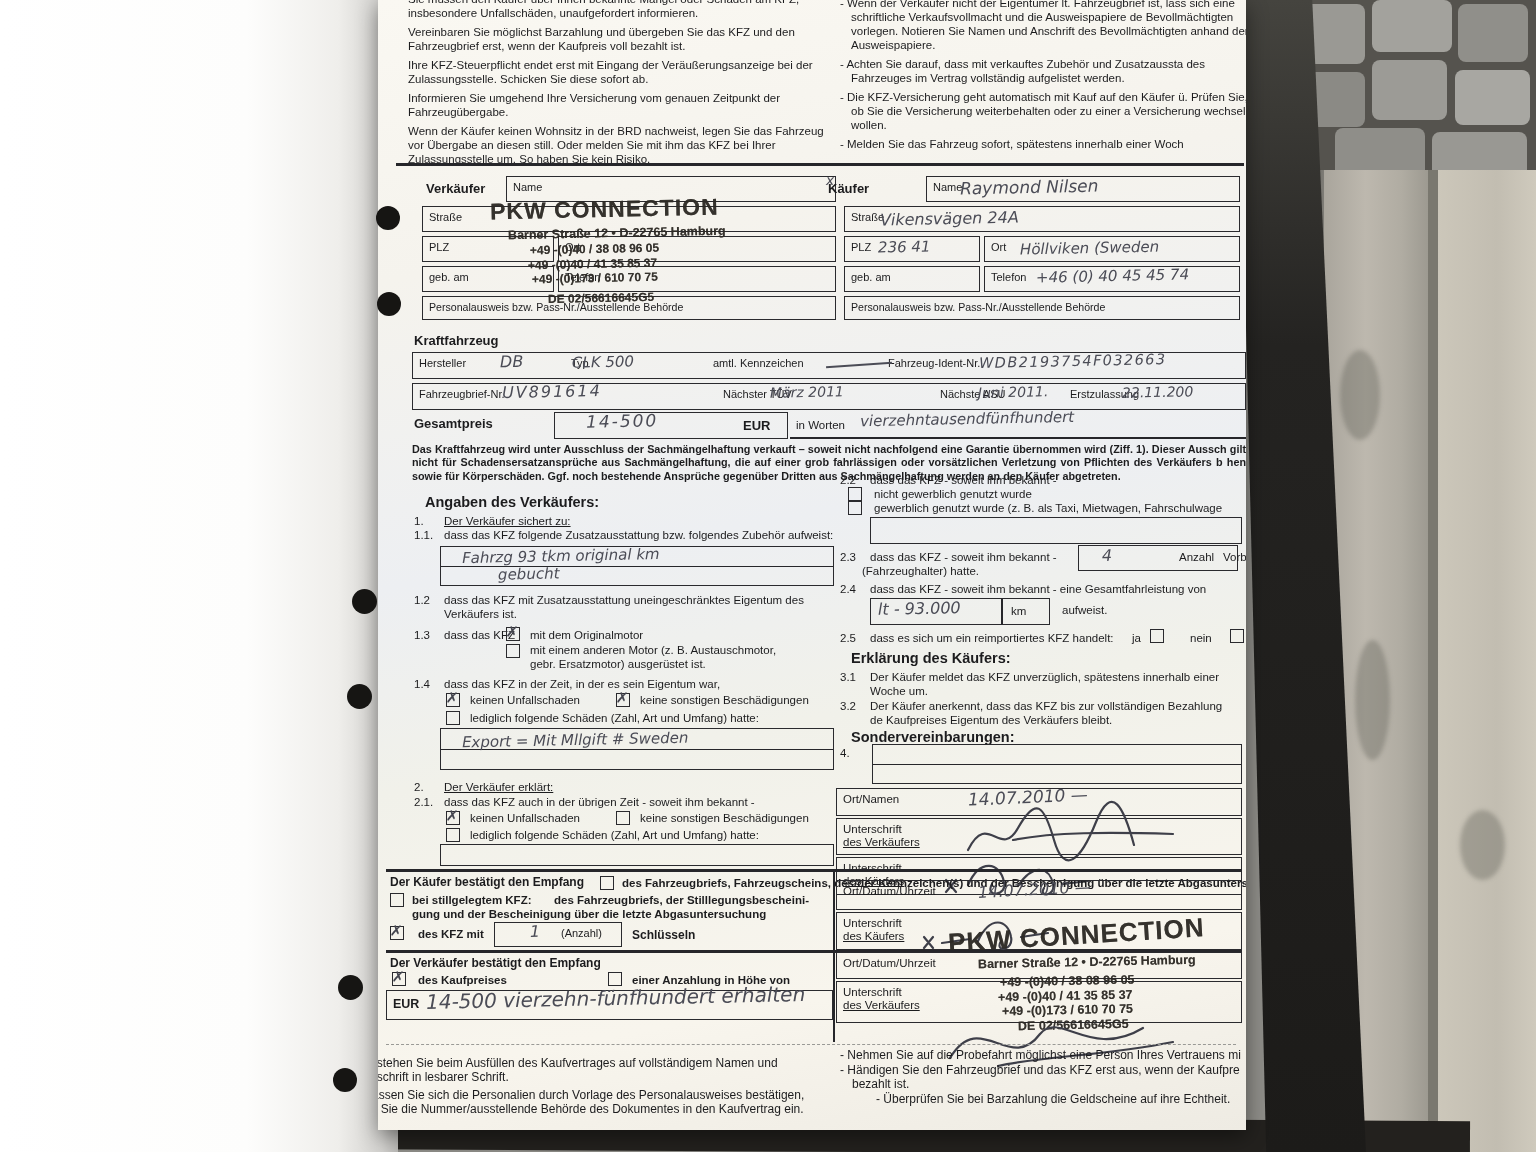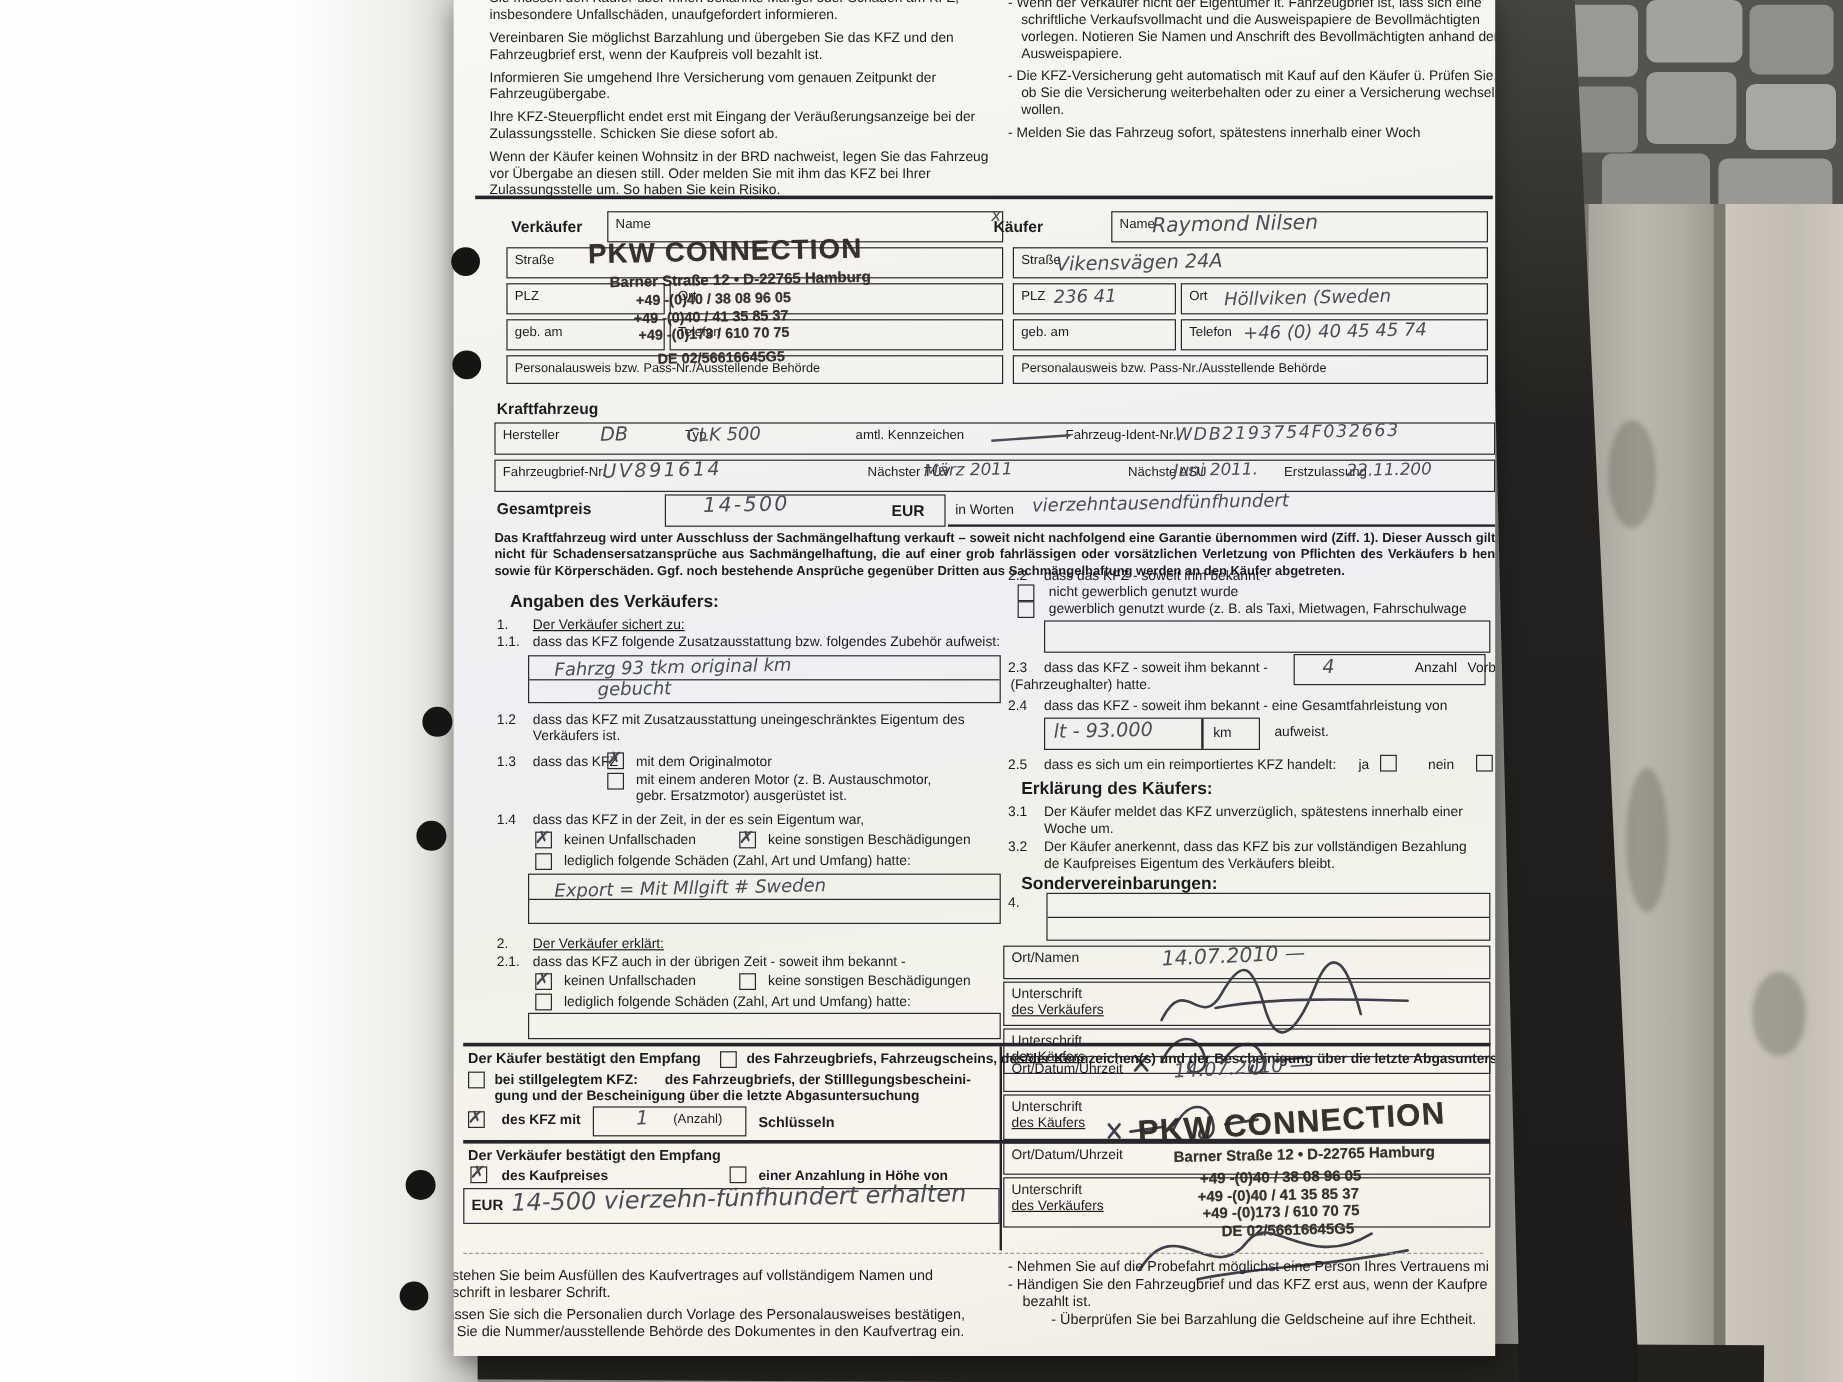--- a/index.html
+++ b/index.html
@@ -81,26 +81,27 @@
   <div class="hole" style="left:352px;top:589px;width:25px;height:25px;"></div>
   <div class="hole" style="left:347px;top:684px;width:25px;height:25px;"></div>
   <div class="hole" style="left:338px;top:975px;width:25px;height:25px;"></div>
   <div class="hole" style="left:333px;top:1068px;width:24px;height:24px;"></div>
 
   <div class="page">
 
     <div class="abs" style="left:30px;top:-8px;width:420px;">
       <div class="adv">Sie müssen den Käufer über Ihnen bekannte Mängel oder Schäden am KFZ, insbesondere Unfallschäden, unaufgefordert informieren.</div>
       <div class="adv">Vereinbaren Sie möglichst Barzahlung und übergeben Sie das KFZ und den Fahrzeugbrief erst, wenn der Kaufpreis voll bezahlt ist.</div>
+      <div class="adv">Ihre KFZ-Steuerpflicht endet erst mit Eingang der Veräußerungsanzeige bei der Zulassungsstelle. Schicken Sie diese sofort ab.</div>
       <div class="adv">Informieren Sie umgehend Ihre Versicherung vom genauen Zeitpunkt der Fahrzeugübergabe.</div>
-      <div class="adv">Ihre KFZ-Steuerpflicht endet erst mit Eingang der Veräußerungsanzeige bei der Zulassungsstelle. Schicken Sie diese sofort ab.</div>
       <div class="adv">Wenn der Käufer keinen Wohnsitz in der BRD nachweist, legen Sie das Fahrzeug vor Übergabe an diesen still. Oder melden Sie mit ihm das KFZ bei Ihrer Zulassungsstelle um. So haben Sie kein Risiko.</div>
     </div>
     <div class="abs" style="left:462px;top:-4px;width:414px;">
       <div class="adv hang">- Wenn der Verkäufer nicht der Eigentümer lt. Fahrzeugbrief ist, lass sich eine schriftliche Verkaufsvollmacht und die Ausweispapiere de Bevollmächtigten vorlegen. Notieren Sie Namen und Anschrift des Bevollmächtigten anhand der Ausweispapiere.</div>
+      <div class="adv hang">- Achten Sie darauf, dass mit verkauftes Zubehör und Zusatzaussta des Fahrzeuges im Vertrag vollständig aufgelistet werden.</div>
       <div class="adv hang">- Die KFZ-Versicherung geht automatisch mit Kauf auf den Käufer ü. Prüfen Sie, ob Sie die Versicherung weiterbehalten oder zu einer a Versicherung wechseln wollen.</div>
       <div class="adv hang">- Melden Sie das Fahrzeug sofort, spätestens innerhalb einer Woch</div>
     </div>
 
     <div class="rl" style="left:18px;top:163px;width:848px;height:2.5px;"></div>
 
     <div class="t h15" style="left:48px;top:181px;">Verkäufer</div>
     <div class="box" style="left:128px;top:176px;width:330px;height:26px;">
       <span class="lbl">Name</span>
     </div>
@@ -250,21 +251,21 @@
     <div class="t i11" style="left:496px;top:488px;">nicht gewerblich genutzt wurde</div>
     <div class="cb" style="left:470px;top:501px;"></div>
     <div class="t i11" style="left:496px;top:502px;">gewerblich genutzt wurde (z. B. als Taxi, Mietwagen, Fahrschulwage</div>
     <div class="box" style="left:492px;top:517px;width:372px;height:27px;"></div>
     <div class="t i11" style="left:462px;top:551px;">2.3</div>
     <div class="t i11" style="left:492px;top:551px;">dass das KFZ - soweit ihm bekannt -</div>
     <div class="box" style="left:700px;top:545px;width:160px;height:26px;">
       <span class="lbl" style="left:100px;top:5px;font-size:11.5px;">Anzahl</span>
     </div>
     <div class="hw" style="left:724px;top:546px;font-size:16px;">4</div>
-    <div class="t i11" style="left:464px;top:565px;">(Fahrzeughalter) hatte.</div>
+    <div class="t i11" style="left:484px;top:565px;">(Fahrzeughalter) hatte.</div>
     <div class="t i11" style="left:845px;top:551px;">Vorbesit</div>
     <div class="t i11" style="left:462px;top:583px;">2.4</div>
     <div class="t i11" style="left:492px;top:583px;">dass das KFZ - soweit ihm bekannt - eine Gesamtfahrleistung von</div>
     <div class="box" style="left:492px;top:598px;width:180px;height:27px;">
       <div class="rl" style="left:130px;top:0;width:1.5px;height:100%;"></div>
       <span class="lbl" style="left:140px;top:6px;font-size:11.5px;">km</span>
     </div>
     <div class="hw" style="left:500px;top:599px;font-size:16px;">lt - 93.000</div>
     <div class="t i11" style="left:684px;top:604px;">aufweist.</div>
     <div class="t i11" style="left:462px;top:632px;">2.5</div>

